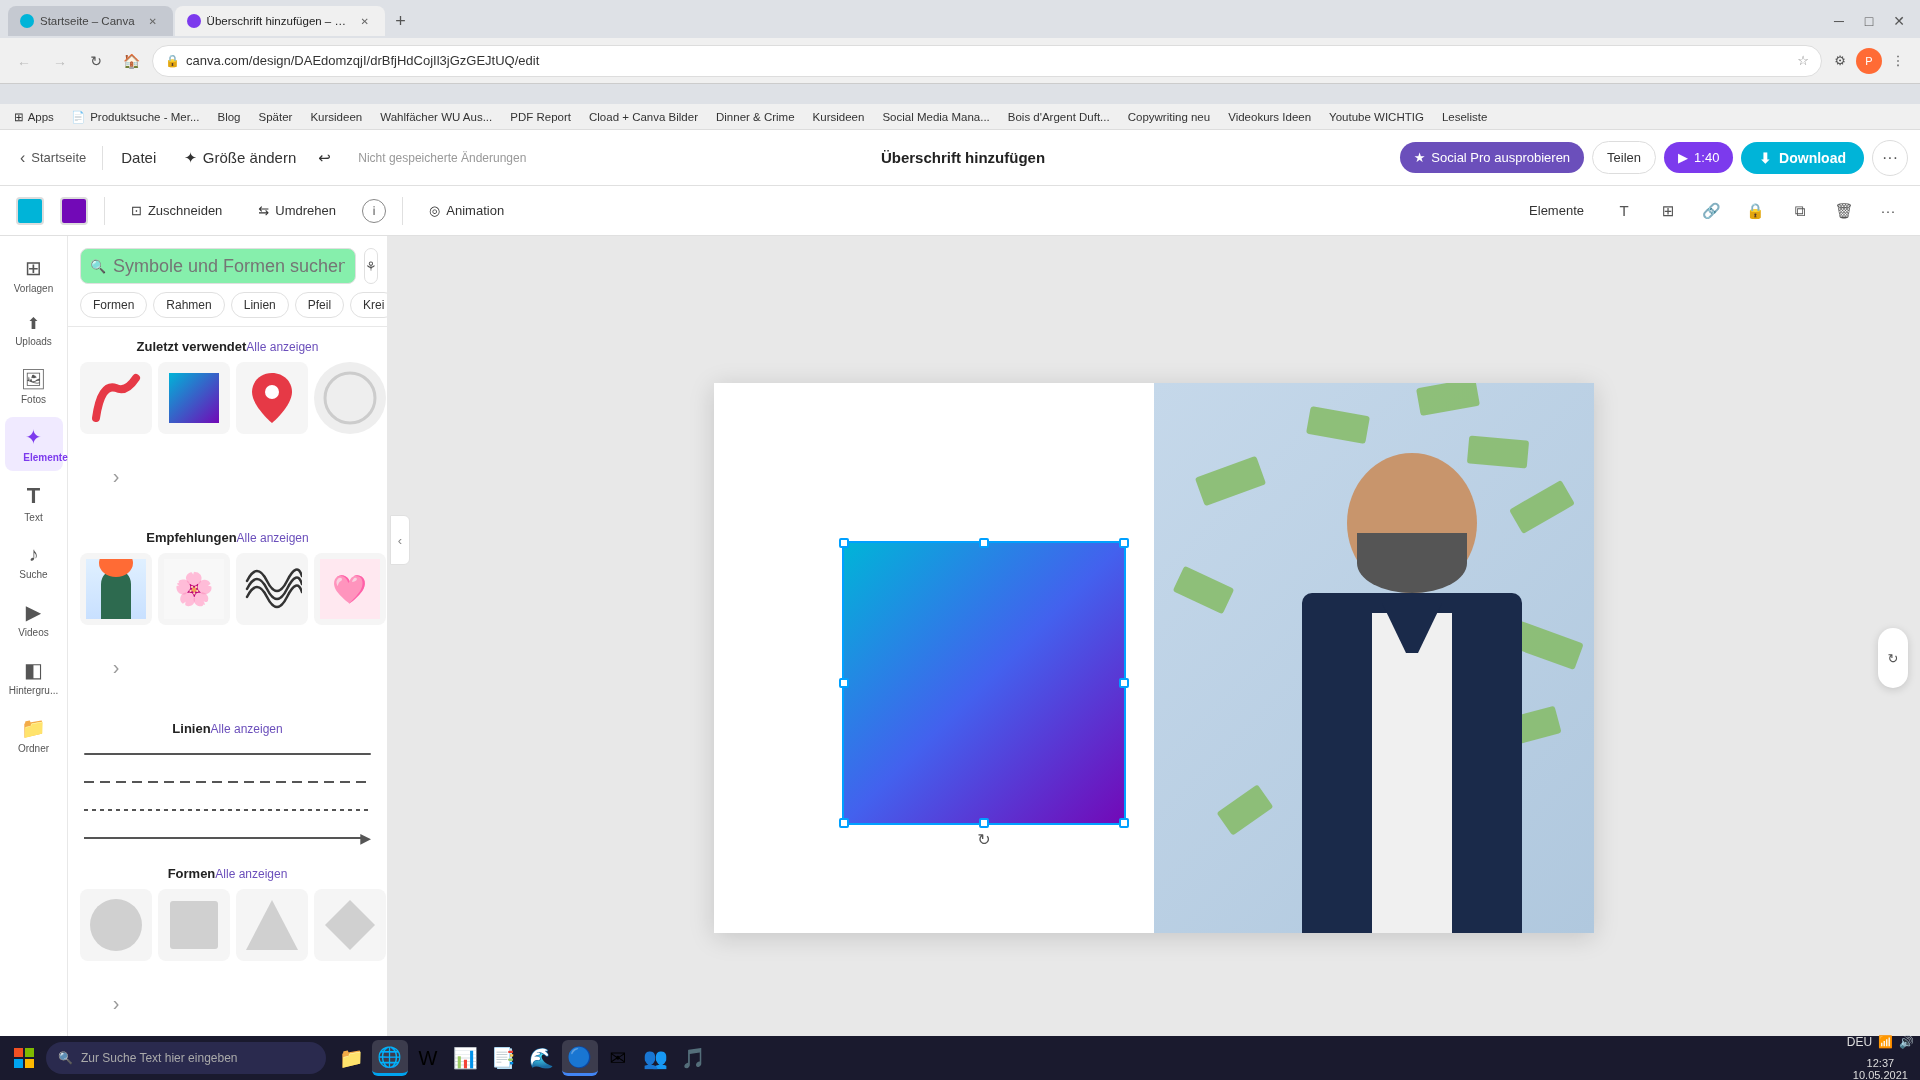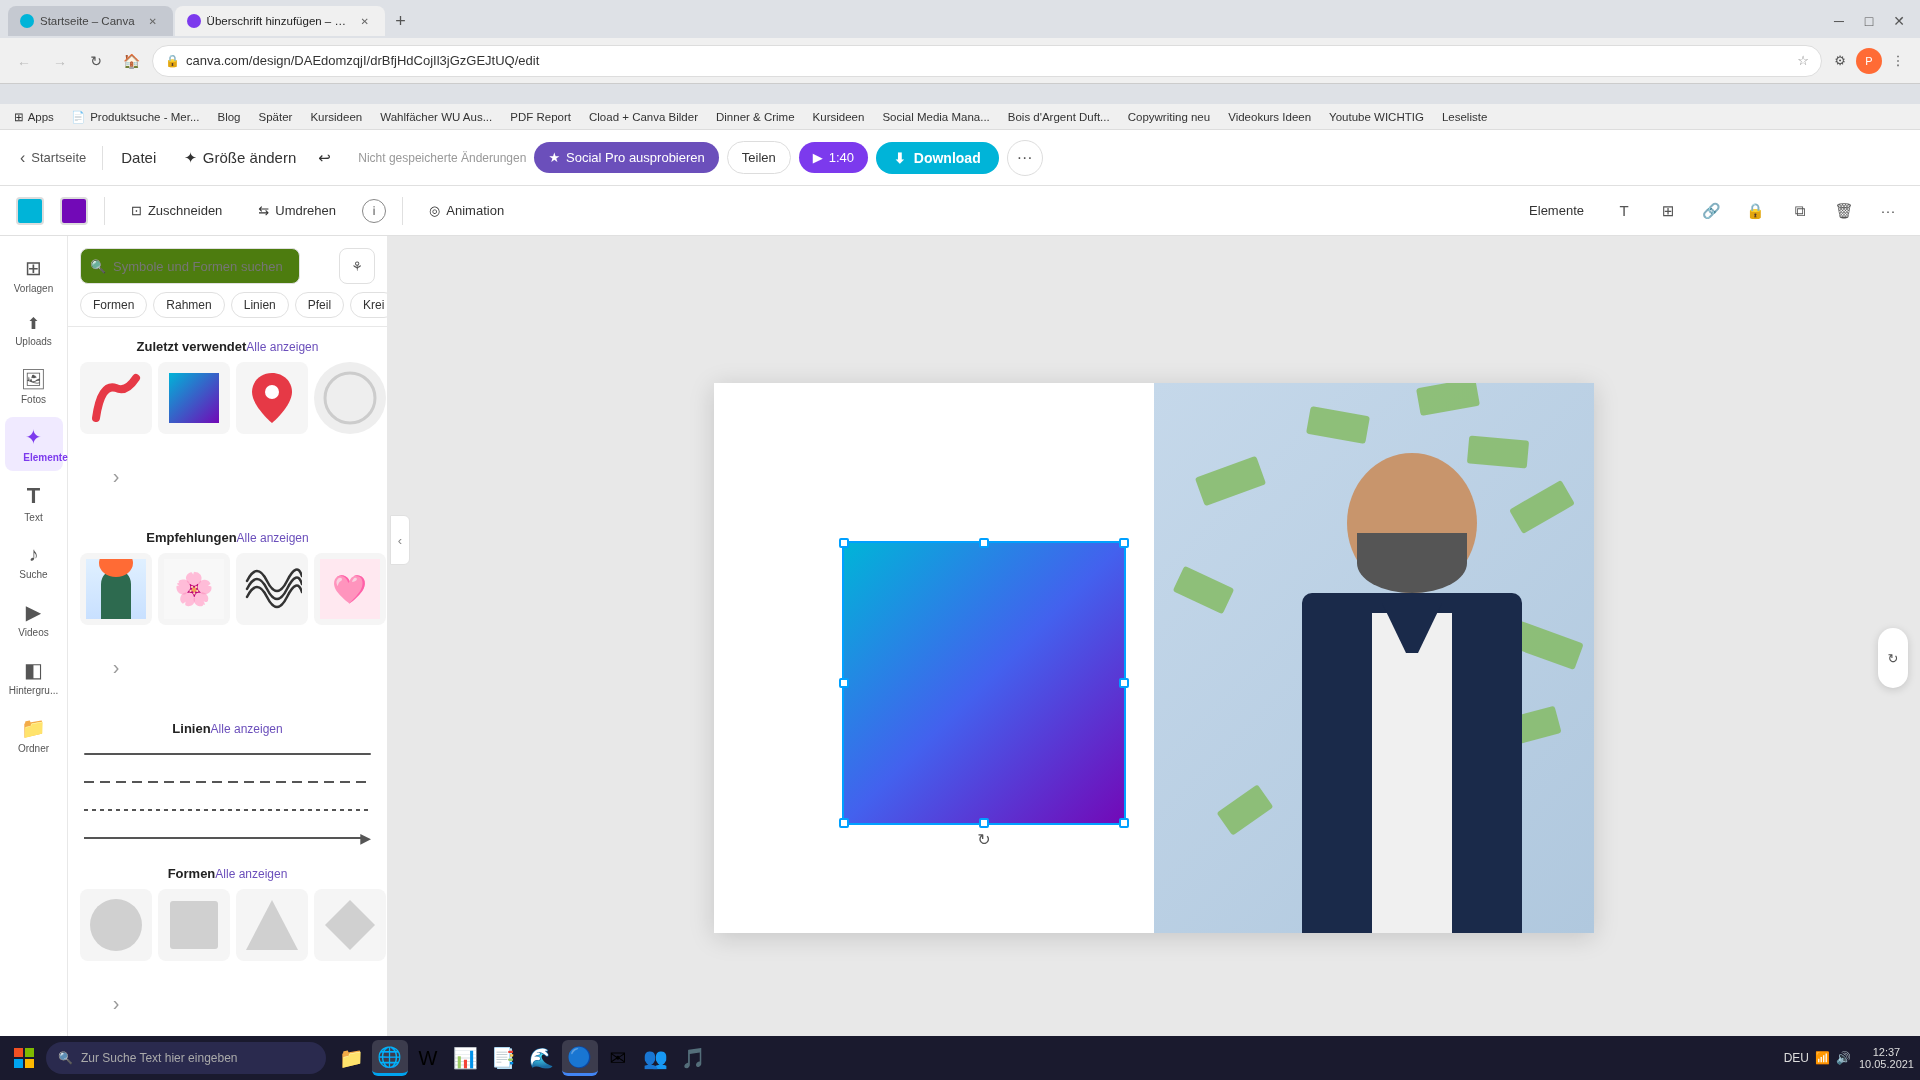--- a/index.html
+++ b/index.html
@@ -59,21 +59,21 @@
     
     .left-sidebar { width: 68px; background: white; display: flex; flex-direction: column; align-items: center; padding: 12px 0; gap: 4px; border-right: 1px solid #e8e8e8; flex-shrink: 0; }
     .sidebar-item { display: flex; flex-direction: column; align-items: center; gap: 3px; padding: 8px 6px; border-radius: 8px; cursor: pointer; width: 58px; color: #555; }
     .sidebar-item-icon { font-size: 20px; }
     .sidebar-item-label { font-size: 10px; color: #555; text-align: center; }
     .sidebar-dots { color: #999; font-size: 16px; margin-top: auto; cursor: pointer; }
 
     
     .element-panel { width: 320px; background: white; border-right: 1px solid #e8e8e8; display: flex; flex-direction: column; overflow: hidden; flex-shrink: 0; }
     .search-bar { display: flex; align-items: center; gap: 8px; padding: 12px 12px 8px; }
-    .search-input { flex: 1; height: 36px; border-radius: 8px; border: 1px solid #e0e0e0; padding: 0 10px 0 32px; font-size: 13px; background: #4d7c0f; outline: none; }
+    .search-input { flex: 1; height: 36px; border-radius: 8px; border: 1px solid #e0e0e0; padding: 0 10px 0 32px; font-size: 18px; background: #86efac; outline: none; }
     .search-wrapper { position: relative; flex: 1; }
     .search-icon-inner { position: absolute; left: 10px; top: 50%; transform: translateY(-50%); color: #888; font-size: 13px; }
     .filter-btn { width: 36px; height: 36px; border-radius: 8px; border: 1px solid #e0e0e0; display: flex; align-items: center; justify-content: center; cursor: pointer; color: #555; background: white; }
     .category-tabs { display: flex; padding: 0 12px; gap: 6px; overflow-x: auto; border-bottom: 1px solid #e8e8e8; padding-bottom: 8px; }
     .cat-tab { padding: 5px 12px; border-radius: 16px; border: 1px solid #e0e0e0; font-size: 12px; cursor: pointer; white-space: nowrap; color: #333; background: white; }
     .panel-section { padding: 12px 12px 6px; }
     .panel-section-header { display: flex; justify-content: center; align-items: center; margin-bottom: 8px; }
     .panel-section-title { font-size: 13px; font-weight: 600; color: #222; }
     .panel-section-link { font-size: 12px; color: #6b4fbb; cursor: pointer; }
     .shapes-grid { display: grid; grid-template-columns: repeat(4, 1fr); gap: 6px; }
@@ -123,21 +123,21 @@
     .person-img { position: absolute; right: 0; top: 0; width: 440px; height: 550px; background: linear-gradient(180deg, #c8e0f0 0%, #b0c8e0 100%); display: flex; align-items: center; justify-content: center; overflow: hidden; }
     .money-bg { position: absolute; inset: 0; overflow: hidden; }
     .money-note { position: absolute; width: 60px; height: 28px; background: #85bb65; border-radius: 3px; opacity: 0.85; transform-origin: center; }
 
     
     .taskbar { height: 44px; background: #1a1a2e; display: flex; align-items: center; padding: 0 6px; gap: 4px; position: fixed; bottom: 0; left: 0; width: 1920px; z-index: 100; }
     .taskbar-start { width: 36px; height: 36px; display: flex; align-items: center; justify-content: center; cursor: pointer; }
     .taskbar-search { background: #2a2a4e; height: 32px; width: 280px; border-radius: 16px; display: flex; align-items: center; padding: 0 12px; gap: 8px; color: #aaa; font-size: 12px; cursor: pointer; }
     .taskbar-apps { display: flex; align-items: center; gap: 2px; margin-left: 4px; }
     .taskbar-app { width: 36px; height: 36px; border-radius: 6px; display: flex; align-items: center; justify-content: center; cursor: pointer; font-size: 20px; }
-    .taskbar-right { margin-left: auto; display: flex; align-items: center; gap: 8px; color: #ddd; font-size: 11px; }
+    .taskbar-right { margin-left: auto; display: flex; align-items: center; gap: 8px; color: #ddd; font-size: 11px; flex-direction: column; }
     .taskbar-time { text-align: center; }
 
     
     .sidebar-toggle { position: absolute; left: 390px; top: 50%; transform: translateY(-50%); width: 20px; height: 50px; background: white; border: 1px solid #e0e0e0; border-radius: 0 6px 6px 0; display: flex; align-items: center; justify-content: center; cursor: pointer; color: #888; z-index: 5; }
 
     
     .right-scroll { position: absolute; right: 12px; top: 50%; transform: translateY(-50%); width: 30px; height: 60px; display: flex; align-items: center; justify-content: center; background: white; border-radius: 15px; box-shadow: 0 2px 8px rgba(0,0,0,0.15); cursor: pointer; color: #555; }
 
     
     .panel-scroll { overflow-y: auto; flex: 1; }
@@ -254,20 +254,23 @@
         <span>Datei</span>
       </div>
       <div class="toolbar-btn">
         <span>✦</span>
         <span>Größe ändern</span>
       </div>
       <div class="toolbar-btn" style="width:32px;padding:6px 4px;">
         <span>↩</span>
       </div>
       <span class="unsaved-text">Nicht gespeicherte Änderungen</span>
+    </div>
+    <div class="toolbar-center">
+      <span class="design-title">Überschrift hinzufügen</span>
     </div>
     <div class="toolbar-right">
       <div class="btn-canva-pro">
         <span>★</span>
         <span>Social Pro ausprobieren</span>
       </div>
       <div class="btn-share">
         <span>Teilen</span>
       </div>
       <div class="btn-play">

